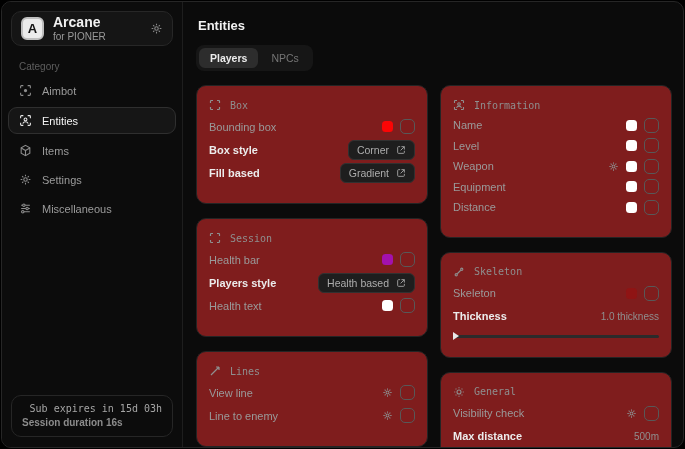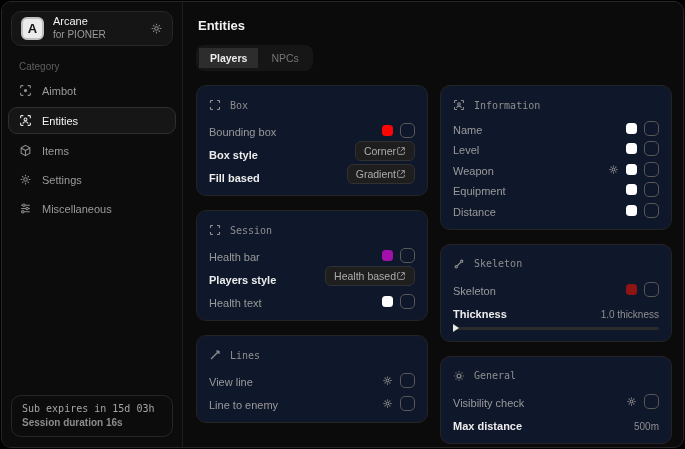--- a/index.html
+++ b/index.html
@@ -22,21 +22,21 @@
     margin:9px 9px 0; background:#151515; border:1px solid #272727;
     border-radius:10px; padding:5px 9px; display:flex; align-items:center; gap:9px;
     height:35px;
   }
   .logo {
     width:23px; height:23px; border-radius:6px; background:#ececec; color:#141414;
     display:flex; align-items:center; justify-content:center;
     font-weight:bold; font-size:13px; border:2px solid #bfbfbf;
   }
   .brand-text { display:flex; flex-direction:column; line-height:1.25; }
-  .brand-name { color:#f2f2f2; font-size:11px; font-weight:normal; }
+  .brand-name { color:#f2f2f2; font-size:14px; font-weight:bold; }
   .brand-sub { color:#9a9a9a; font-size:10px; }
   .brand-gear { margin-left:auto; color:#8a8a8a; display:flex; cursor:pointer; }
 
   .category { margin:15px 0 6px 17px; font-size:10px; color:#5e5e5e; }
 
   .menu { display:flex; flex-direction:column; gap:4px; padding:0 6px; }
   .menu-item {
     display:flex; align-items:center; gap:10px; height:25px; padding:0 10px;
     color:#9b9b9b; font-size:11px; border:1px solid transparent; border-radius:9px;
     cursor:pointer;
@@ -44,65 +44,65 @@
   .menu-item .mi-icon { display:flex; color:#8d8d8d; }
   .menu-item.active {
     background:#161616; border-color:#2f2f2f; color:#f5f5f5; height:27px;
   }
   .menu-item.active .mi-icon { color:#e8e8e8; }
 
   .sidebar-footer {
     margin:auto 9px 10px; border:1px solid #262626; border-radius:10px;
     padding:7px 10px 8px; display:flex; flex-direction:column; gap:3px;
   }
-  .sf-line1 { font-family:"DejaVu Sans Mono", monospace; font-size:10px; color:#a6a6a6; }
+  .sf-line1 { font-family:"DejaVu Sans Mono", monospace; font-size:10px; color:#a6a6a6;text-align:right; }
   .sf-line2 { font-size:10px; color:#8c8c8c; font-weight:bold; }
 
   
   .main { position:absolute; left:182px; top:0; right:0; bottom:0; padding:16px 11px 10px 12px; }
   .page-title { color:#f2f2f2; font-size:13px; font-weight:bold; margin-left:2px; }
 
   .tabs {
     margin-top:12px; display:inline-flex; background:#161616; border-radius:8px;
     padding:3px; gap:2px;
   }
   .tab {
-    font-size:10.5px; padding:4px 11px; border-radius:0; color:#757575; cursor:pointer;
+    font-size:10.5px; padding:4px 11px; border-radius:6px; color:#757575; cursor:pointer;
   }
   .tab.active { background:#2d2d2d; color:#ededed; font-weight:bold; }
 
   .columns { margin-top:14px; display:flex; gap:12px; }
   .col { display:flex; flex-direction:column; gap:14px; width:237px; }
 
   .card {
-    background:#0f172a; border:1px solid #242424; border-radius:10px;
-    padding:9px 12px 11px;
+    background:#7f1d1d; border:1px solid #242424; border-radius:10px;
+    padding:9px 12px 19px;
   }
   .card-header {
     display:flex; align-items:center; gap:9px; color:#8f8f8f;
     font-family:"DejaVu Sans Mono", monospace; font-size:10px; height:20px;
   }
   .card-header .ch-icon { display:flex; color:#8f8f8f; }
 
-  .row { display:flex; align-items:flex-end; height:23px; }
+  .row { display:flex; align-items:center; height:23px; }
   .row-sm { height:20.5px; }
   .row-label { font-size:11px; color:#9a9a9a; }
   .row-label.bright { color:#ececec; font-weight:bold; }
   .row-right { margin-left:auto; display:flex; align-items:center; gap:7px; }
 
   .swatch { width:11px; height:11px; border-radius:3.5px; cursor:pointer; }
   .swatch.dark { border:1px solid #3a3a3a; }
   .checkbox {
     width:15px; height:15px; border:1.5px solid #585858; border-radius:5px;
     background:transparent; cursor:pointer;
   }
   .mini-gear { color:#8d8d8d; display:flex; cursor:pointer; }
 
   .dropdown {
-    display:flex; align-items:center; background:#1e1e1e;
+    display:flex; align-items:center; gap:7px; background:#1e1e1e;
     border:1px solid #313131; border-radius:6px; padding:3px 8px;
     font-size:10.5px; color:#adadad; cursor:pointer;
   }
   .dropdown .dd-icon { display:flex; color:#9a9a9a; }
 
   .value-text { font-size:10px; color:#8f8f8f; }
 
   .slider { position:relative; height:3px; background:#2b2b2b; border-radius:2px; margin-top:7px; cursor:pointer; }
   .slider-fill { position:relative; height:3px; background:#f2f2f2; border-radius:2px; }
   .thumb-arrow {

